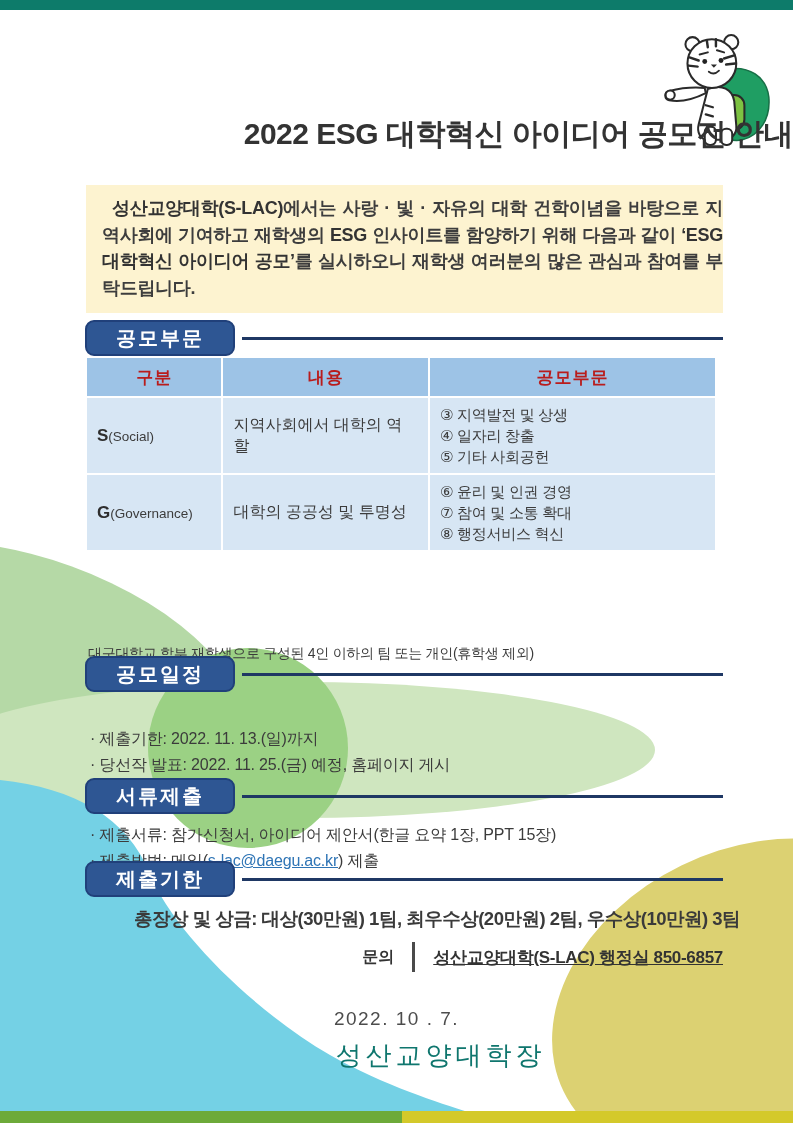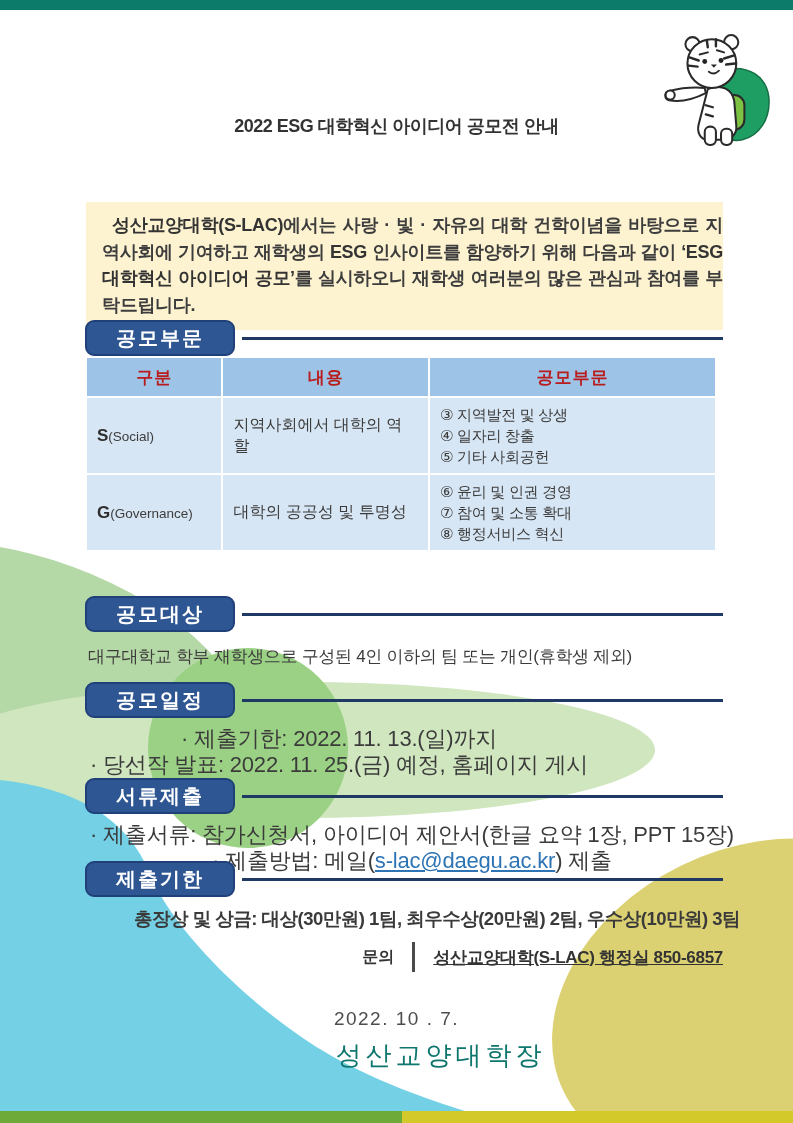--- a/index.html
+++ b/index.html
@@ -10,26 +10,26 @@
     color:#3c3c3c;
   }
   .top-bar { position:absolute; top:0; left:0; width:793px; height:10px; background:#0d7b6a; z-index:4; }
   .bottom-bar-left  { position:absolute; top:1111px; left:0;     width:402px; height:12px; background:#6daa39; z-index:4; }
   .bottom-bar-right { position:absolute; top:1111px; left:402px; width:391px; height:12px; background:#d4c92a; z-index:4; }
 
   .deco { position:absolute; top:0; left:0; z-index:0; }
   .mascot { position:absolute; top:30px; left:658px; width:124px; height:120px; z-index:2; }
 
   .title {
-    position:absolute; top:114px; left:0; width:100%; text-align:center;
-    font-size:18px; font-weight:800; color:#333; letter-spacing:-0.5px; z-index:2;
+    position:absolute; top:114px; left:0; width:100%; text-align:right;
+    font-size:30px; font-weight:800; color:#333; letter-spacing:-0.5px; z-index:2;
   }
 
   .intro-box {
-    position:absolute; top:202px; left:86px; width:637px; box-sizing:border-box;
+    position:absolute; top:185px; left:86px; width:637px; box-sizing:border-box;
     background:#fdf3d0; padding:10px 0 12px 16px; z-index:2;
   }
   .intro-text {
     font-size:18px; font-weight:600; color:#3d3d3d; line-height:26.5px;
     text-align:justify; text-indent:10px; letter-spacing:-0.3px;
   }
   .intro-text strong { font-weight:800; color:#333; }
 
   .section { position:absolute; left:85px; width:638px; z-index:2; }
   .badge-row { display:flex; align-items:center; }
@@ -50,22 +50,22 @@
     text-align:center; letter-spacing:1px;
   }
   .contest-table td {
     background:#d7e6f4; vertical-align:middle; padding:6px 10px;
     font-size:16px; color:#3c3c3c;
   }
   .col1 { width:132px; } .col2 { width:202px; } .col3 { width:282px; }
   .cat b { font-size:17px; color:#2e2e2e; } .cat span { font-size:13.5px; }
   .cell-items div { white-space:nowrap; font-size:15px; line-height:21px; letter-spacing:-0.3px; }
 
-  .plain-line { position:absolute; left:88px; z-index:2; font-size:17px; color:#3b3b3b; letter-spacing:-0.3px; }
-  .bullets { position:absolute; left:90px; z-index:2; font-size:22px; color:#3b3b3b; line-height:26px; letter-spacing:-0.2px;text-align:center; }
+  .plain-line { position:absolute; left:88px; z-index:2; font-size:14px; color:#3b3b3b; letter-spacing:-0.3px; }
+  .bullets { position:absolute; left:90px; z-index:2; font-size:16px; color:#3b3b3b; line-height:26px; letter-spacing:-0.2px; }
   .email-link { color:#2e74b5; text-decoration:underline; cursor:pointer; }
 
   .award-line {
     position:absolute; top:906px; left:86px; z-index:2; white-space:nowrap;
     font-size:18.5px; font-weight:700; color:#3a3a3a; letter-spacing:-0.5px;margin-left:48px;
   }
   .contact-row {
     position:absolute; top:942px; left:86px; width:637px; z-index:2;
     display:flex; justify-content:flex-end; align-items:center; gap:18px;
   }
@@ -152,29 +152,23 @@
       <td>대학의 공공성 및 투명성</td>
       <td class="cell-items">
         <div>⑥ 윤리 및 인권 경영</div>
         <div>⑦ 참여 및 소통 확대</div>
         <div>⑧ 행정서비스 혁신</div>
       </td>
     </tr>
   </tbody>
     </table>
 
-  <div class="section" style="top:596px;">
-    <div class="badge-row">
-      <div class="badge">공모대상</div>
-      <div class="rule"></div>
-    </div>
-  </div>
   <div class="plain-line" style="top:645px;">대구대학교 학부 재학생으로 구성된 4인 이하의 팀 또는 개인(휴학생 제외)</div>
 
-  <div class="section" style="top:682px;">
+  <div class="section" style="top:656px;">
     <div class="badge-row">
       <div class="badge">공모일정</div>
       <div class="rule"></div>
     </div>
   </div>
   <div class="bullets" style="top:726px;">
     <div>· 제출기한: 2022. 11. 13.(일)까지</div>
     <div>· 당선작 발표: 2022. 11. 25.(금)  예정, 홈페이지 게시</div>
   </div>
 

